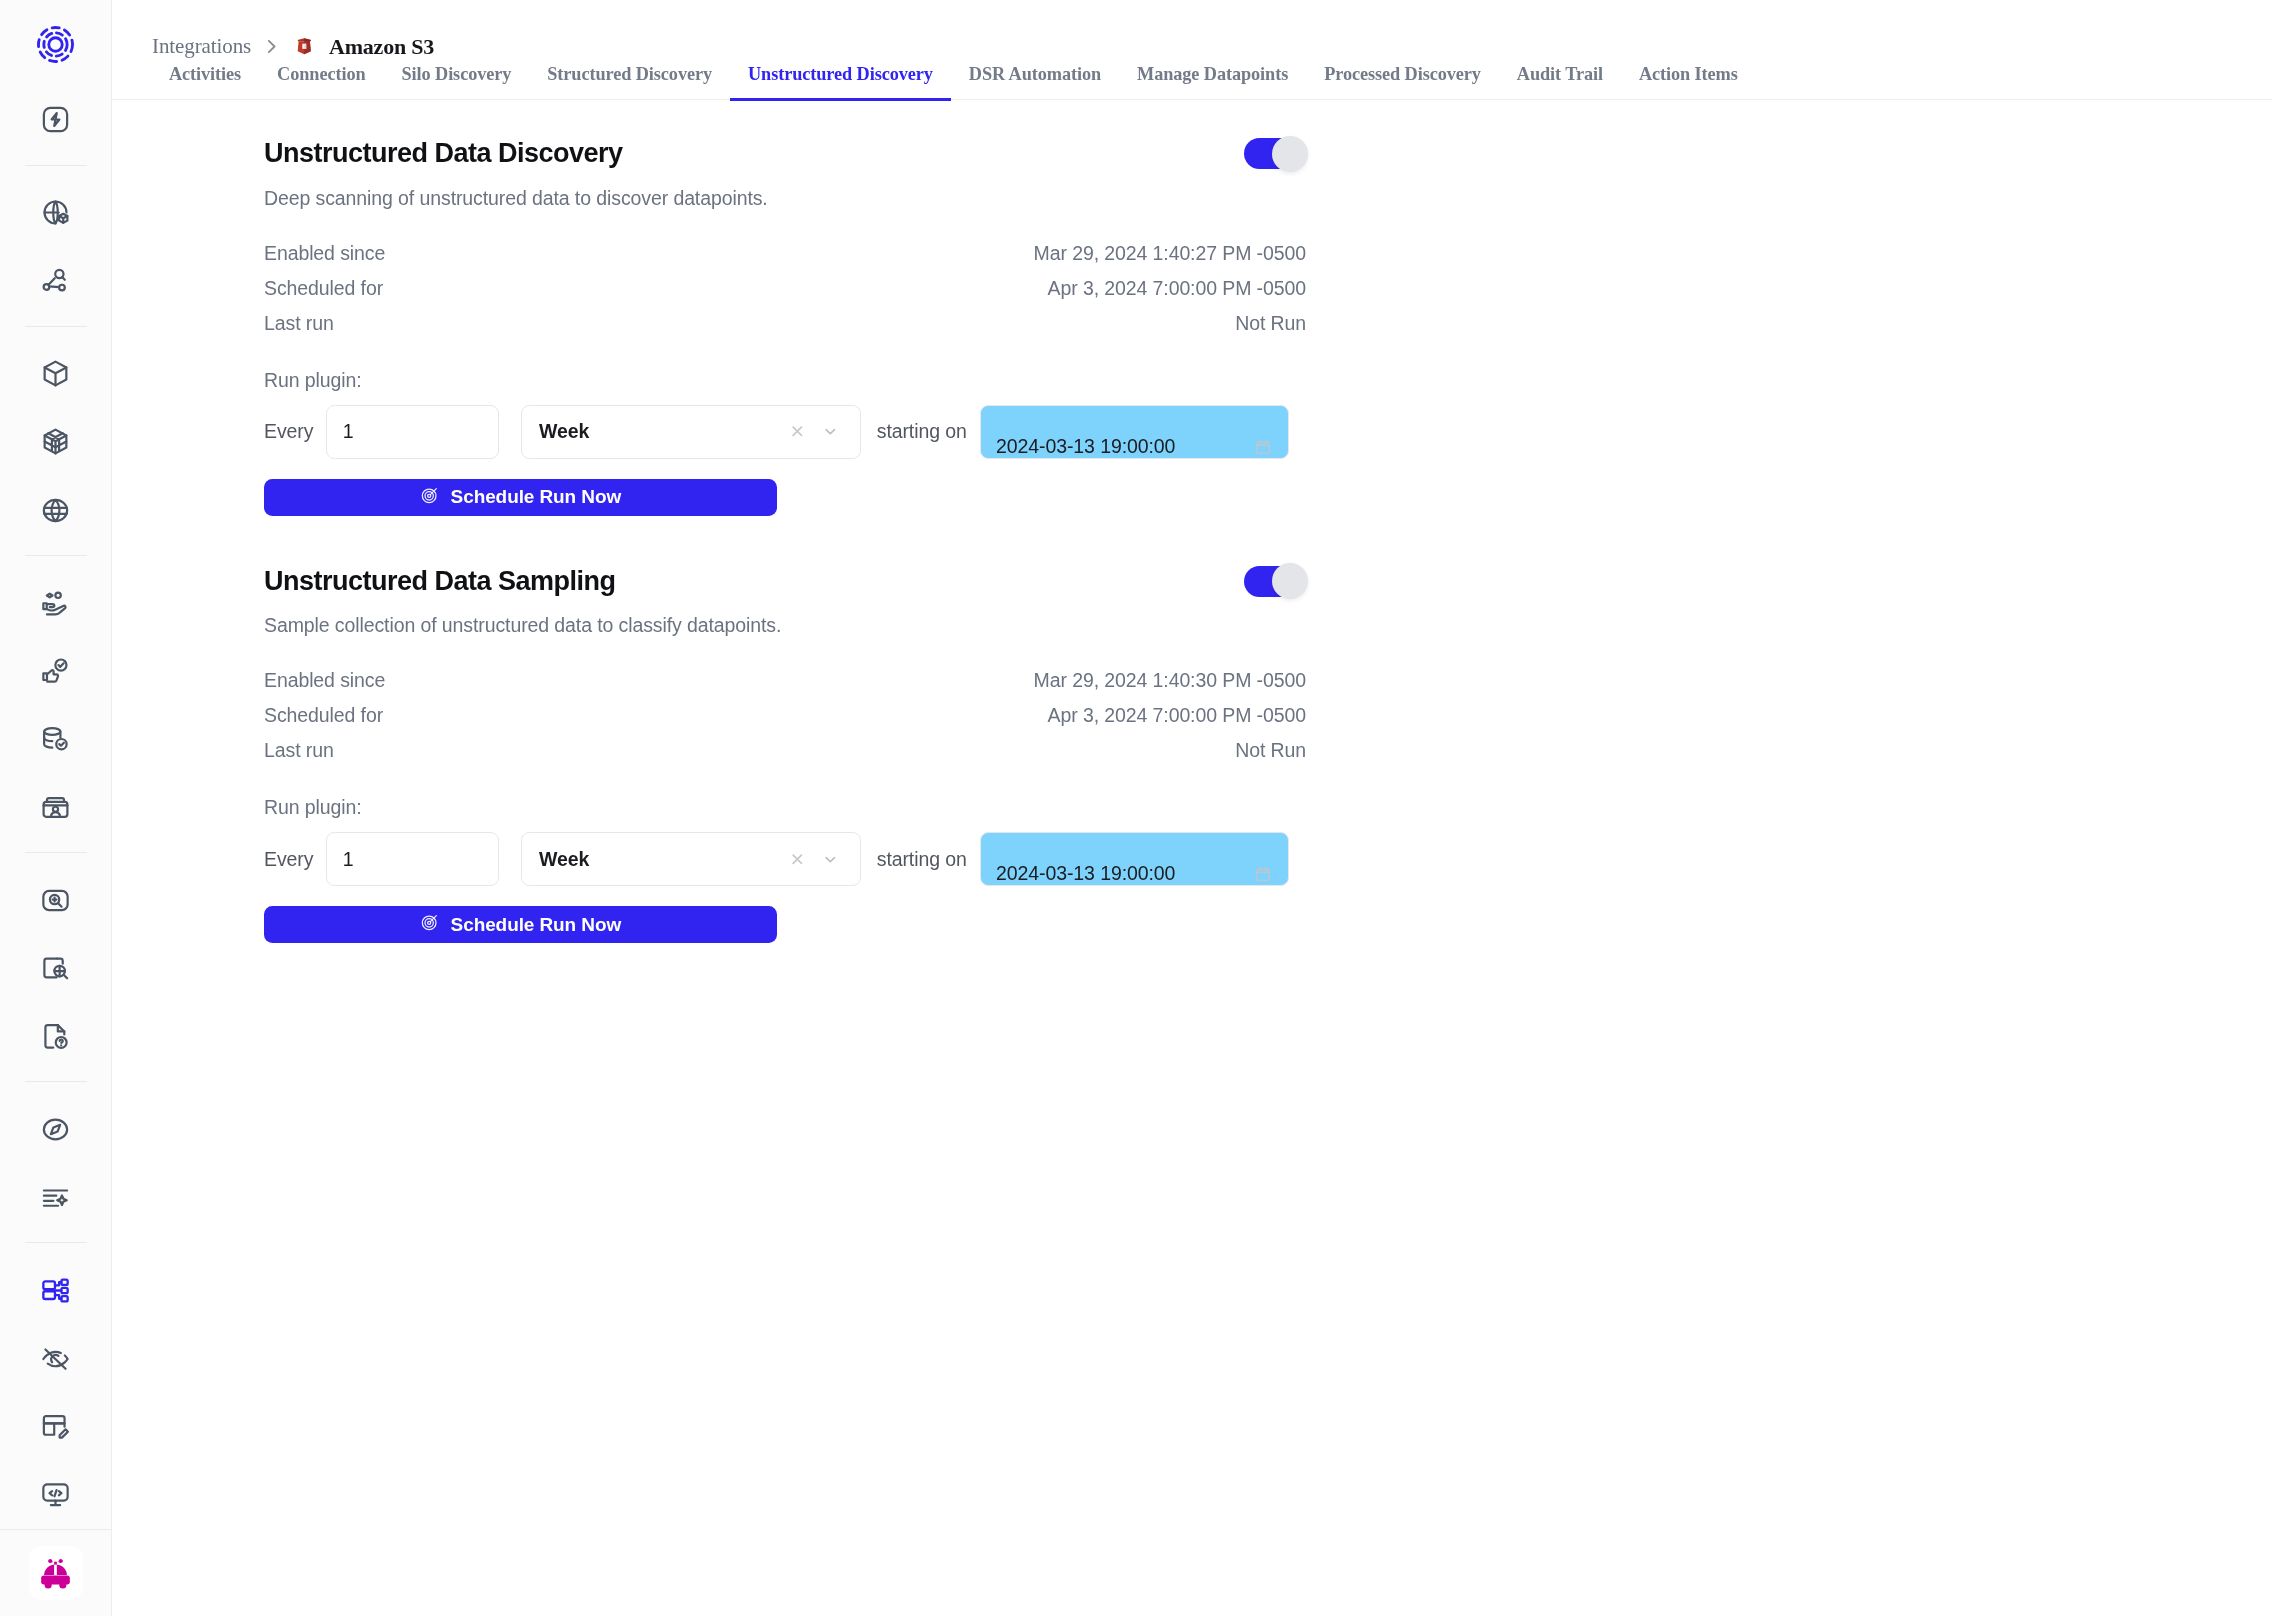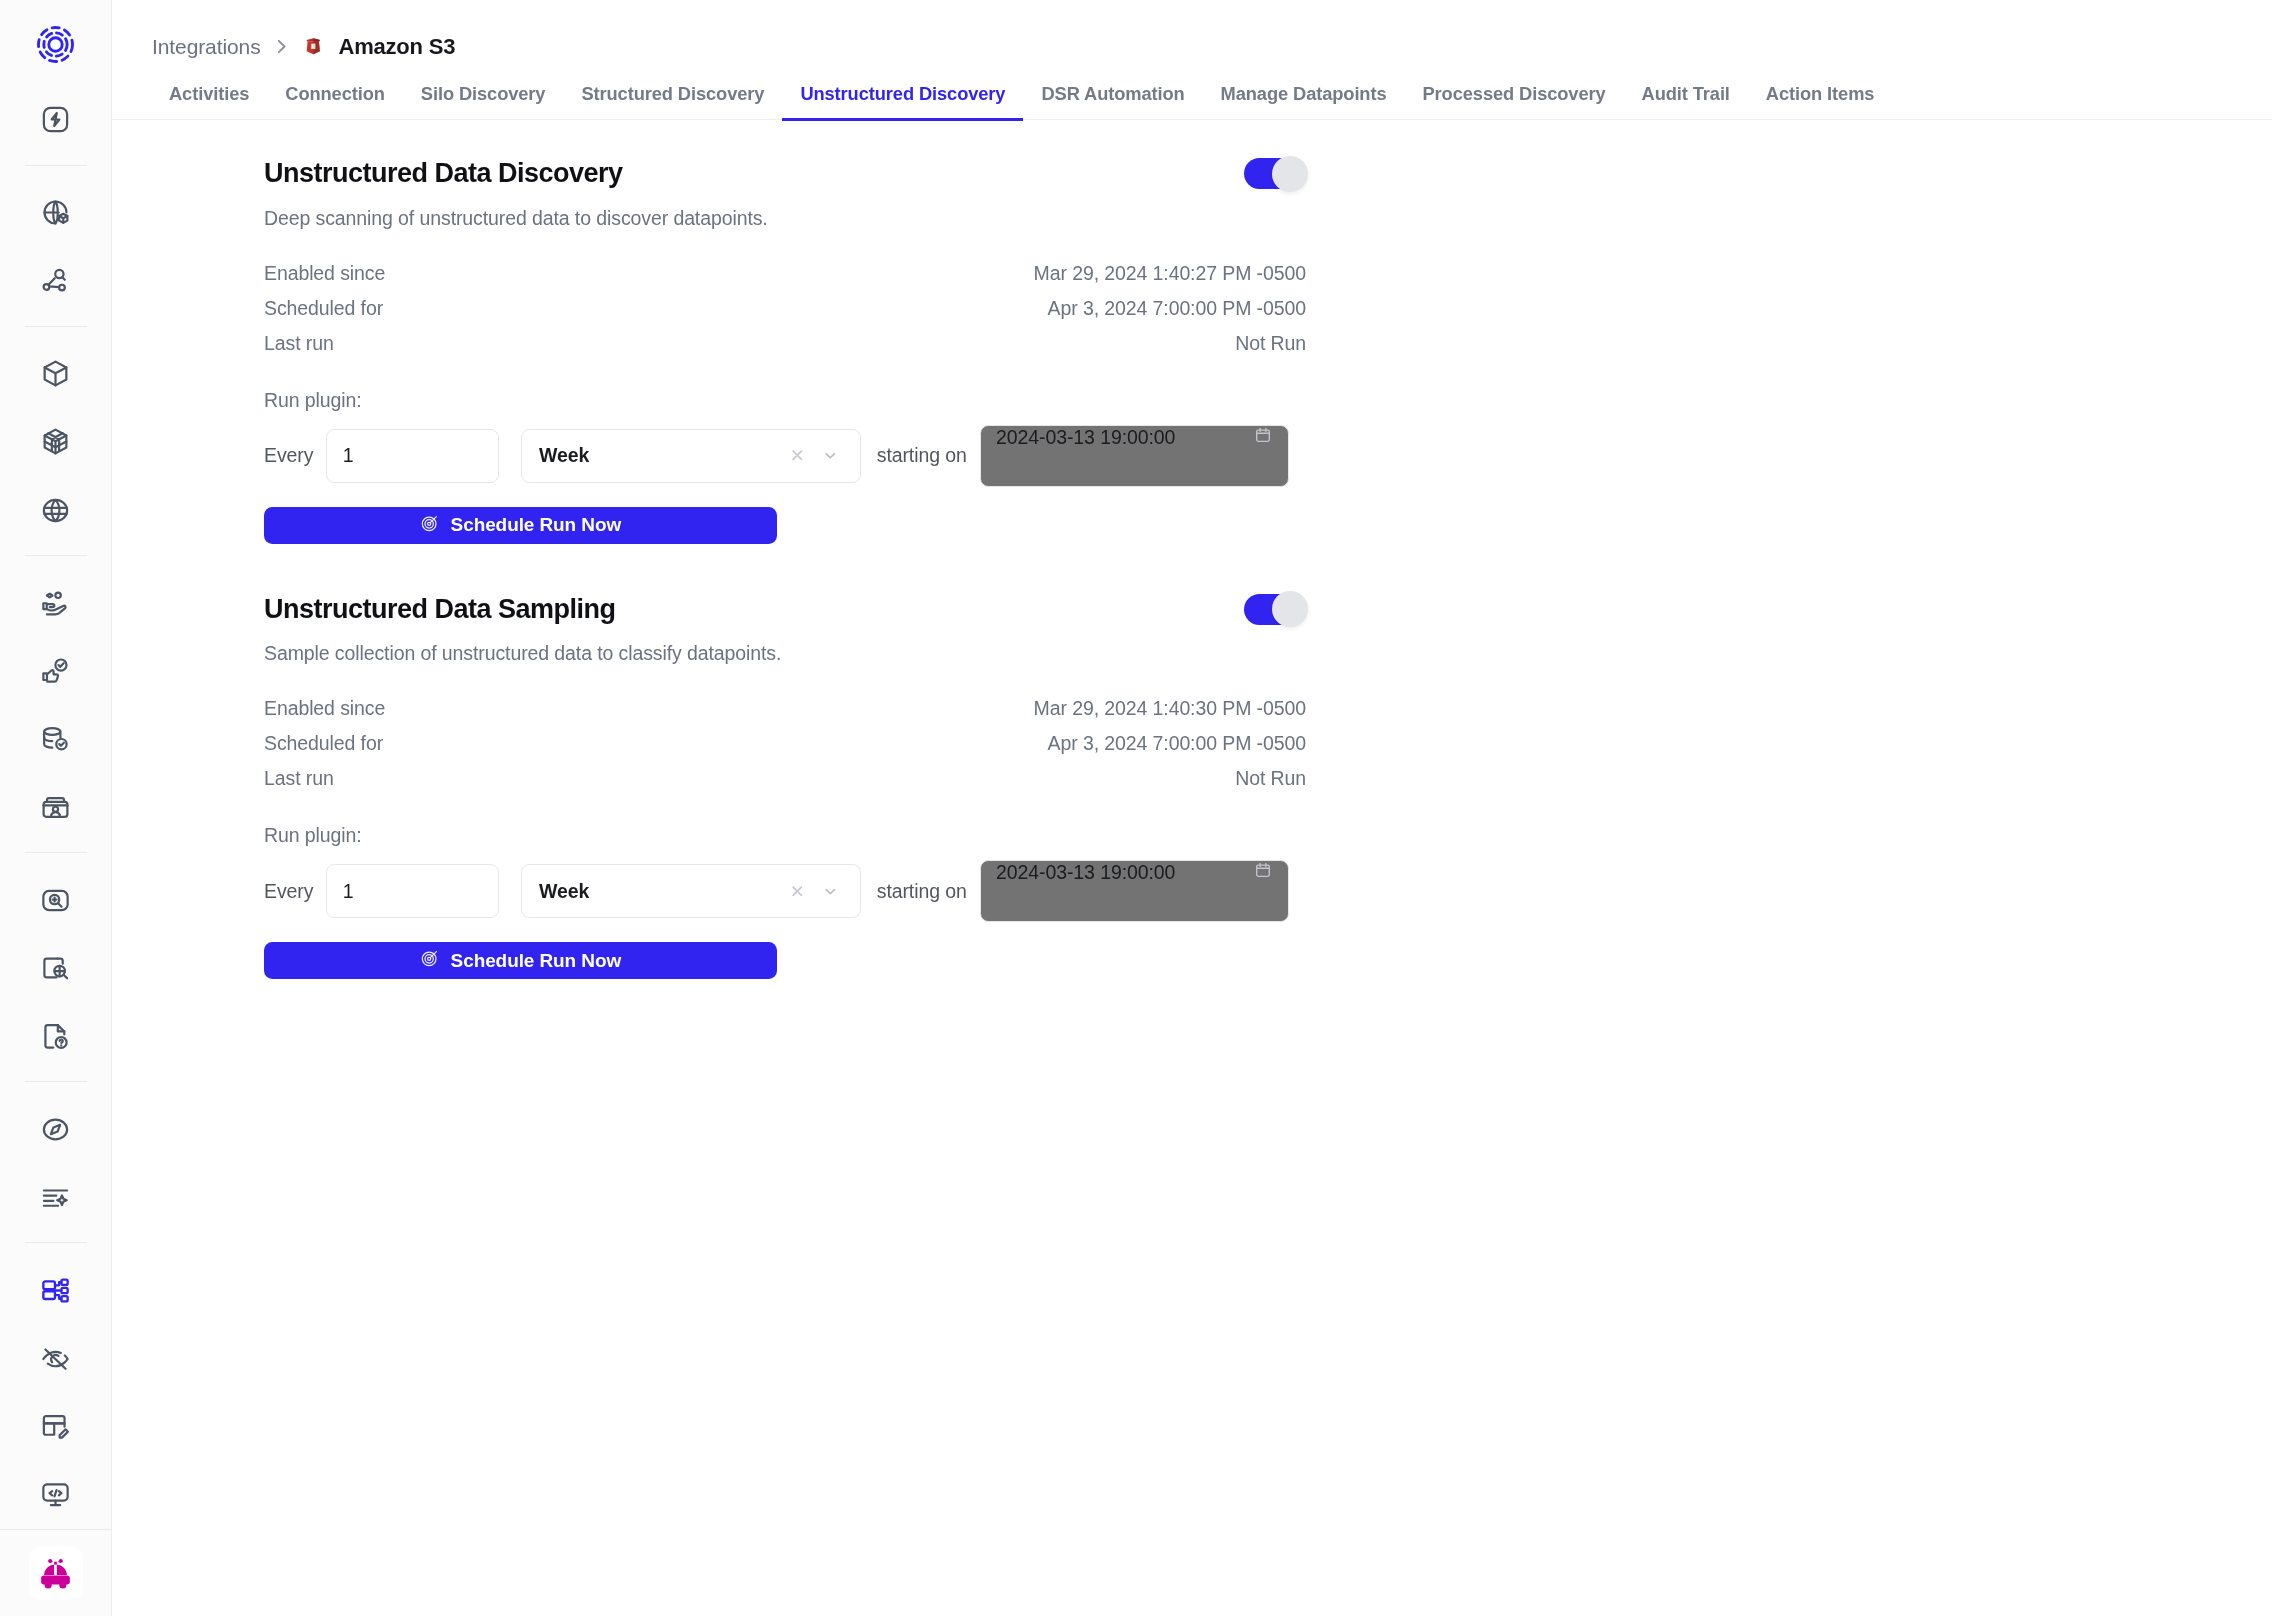--- a/index.html
+++ b/index.html
@@ -64,23 +64,24 @@
 
   
   .main {
     flex: 1 1 auto;
     height: 1616px;
     background: #ffffff;
     overflow: hidden;
     position: relative;
   }
   .topbar {
-    height: 120px;
+    height: 100px;
     border-bottom: 1.8px solid #edeef0;
     position: relative;
+    font-family: Liberation Serif, serif;
   }
   .breadcrumb {
     display: flex;
     align-items: center;
     padding: 34px 0 0 40px;
     height: 59px;
   }
   .bc-link {
     font-size: 21px;
     color: #6b7280;
@@ -230,26 +231,26 @@
   }
   .sel-ico { display: flex; align-items: center; justify-content: center; width: 33px; cursor: pointer; }
   .starting-lbl {
     font-size: 19.5px;
     color: #52565f;
     margin: 0 13px 0 15.4px;
     letter-spacing: -0.1px;
   }
   .date-input {
     width: 309px;
-    height: 62px;
+    height: 54px;
     border: 1.2px solid #e6e7eb;
     border-radius: 8.3px;
-    background: #737373;
-    display: flex;
-    align-items: flex-start;
+    background: #7dd3fc;
+    display: flex;
+    align-items: flex-end;
     padding: 0 15.4px;
     cursor: pointer;
   }
   .date-val {
     flex: 1 1 auto;
     font-size: 19.5px;
     color: #1a1c20;
     letter-spacing: -0.1px;
   }
   .run-btn {

